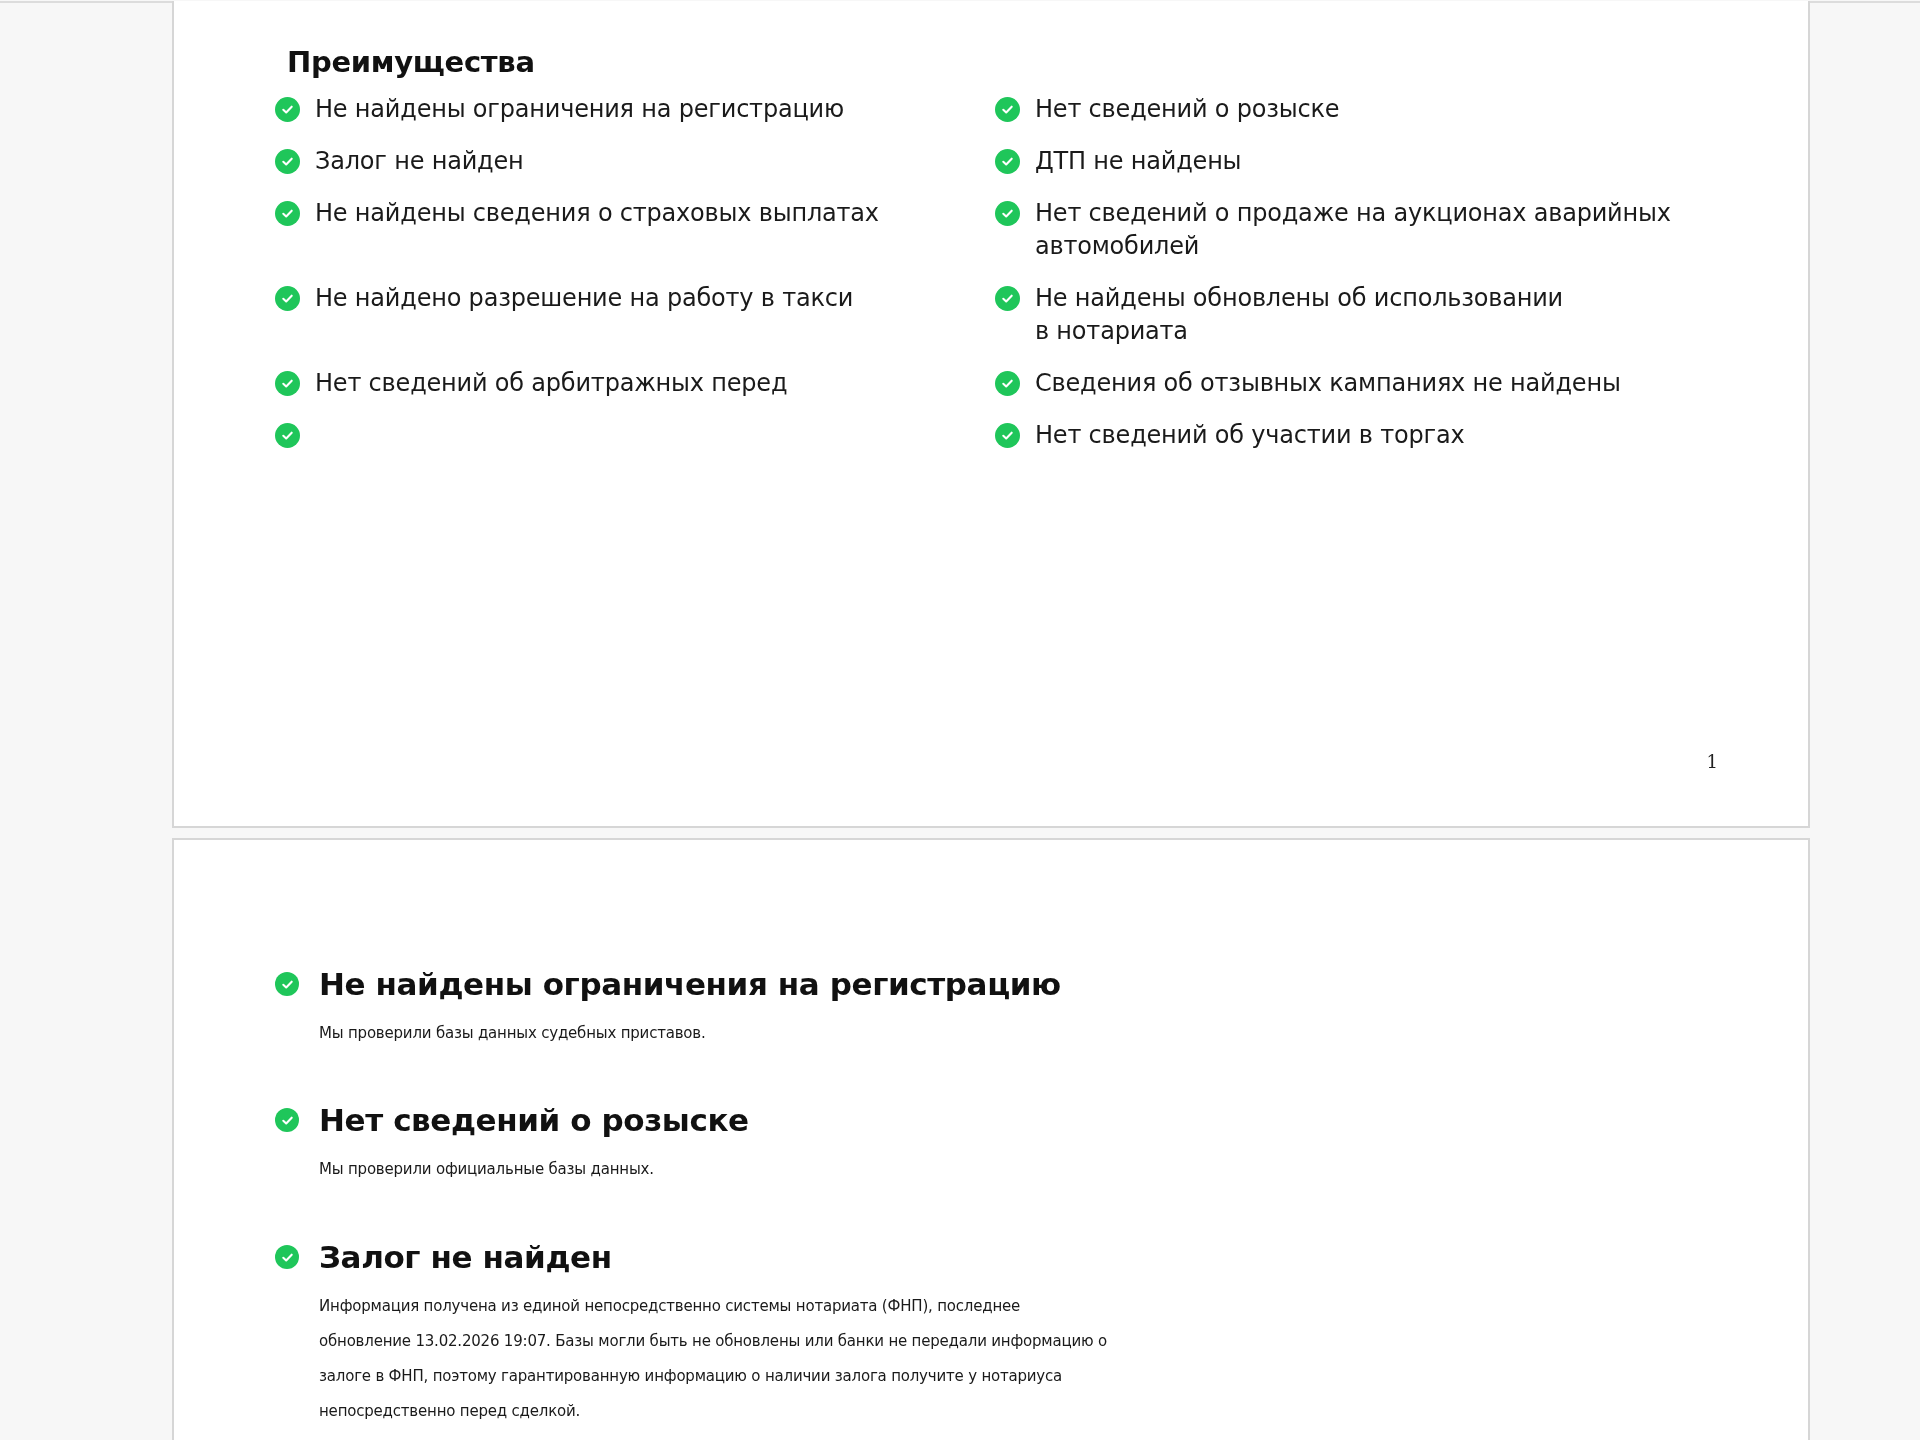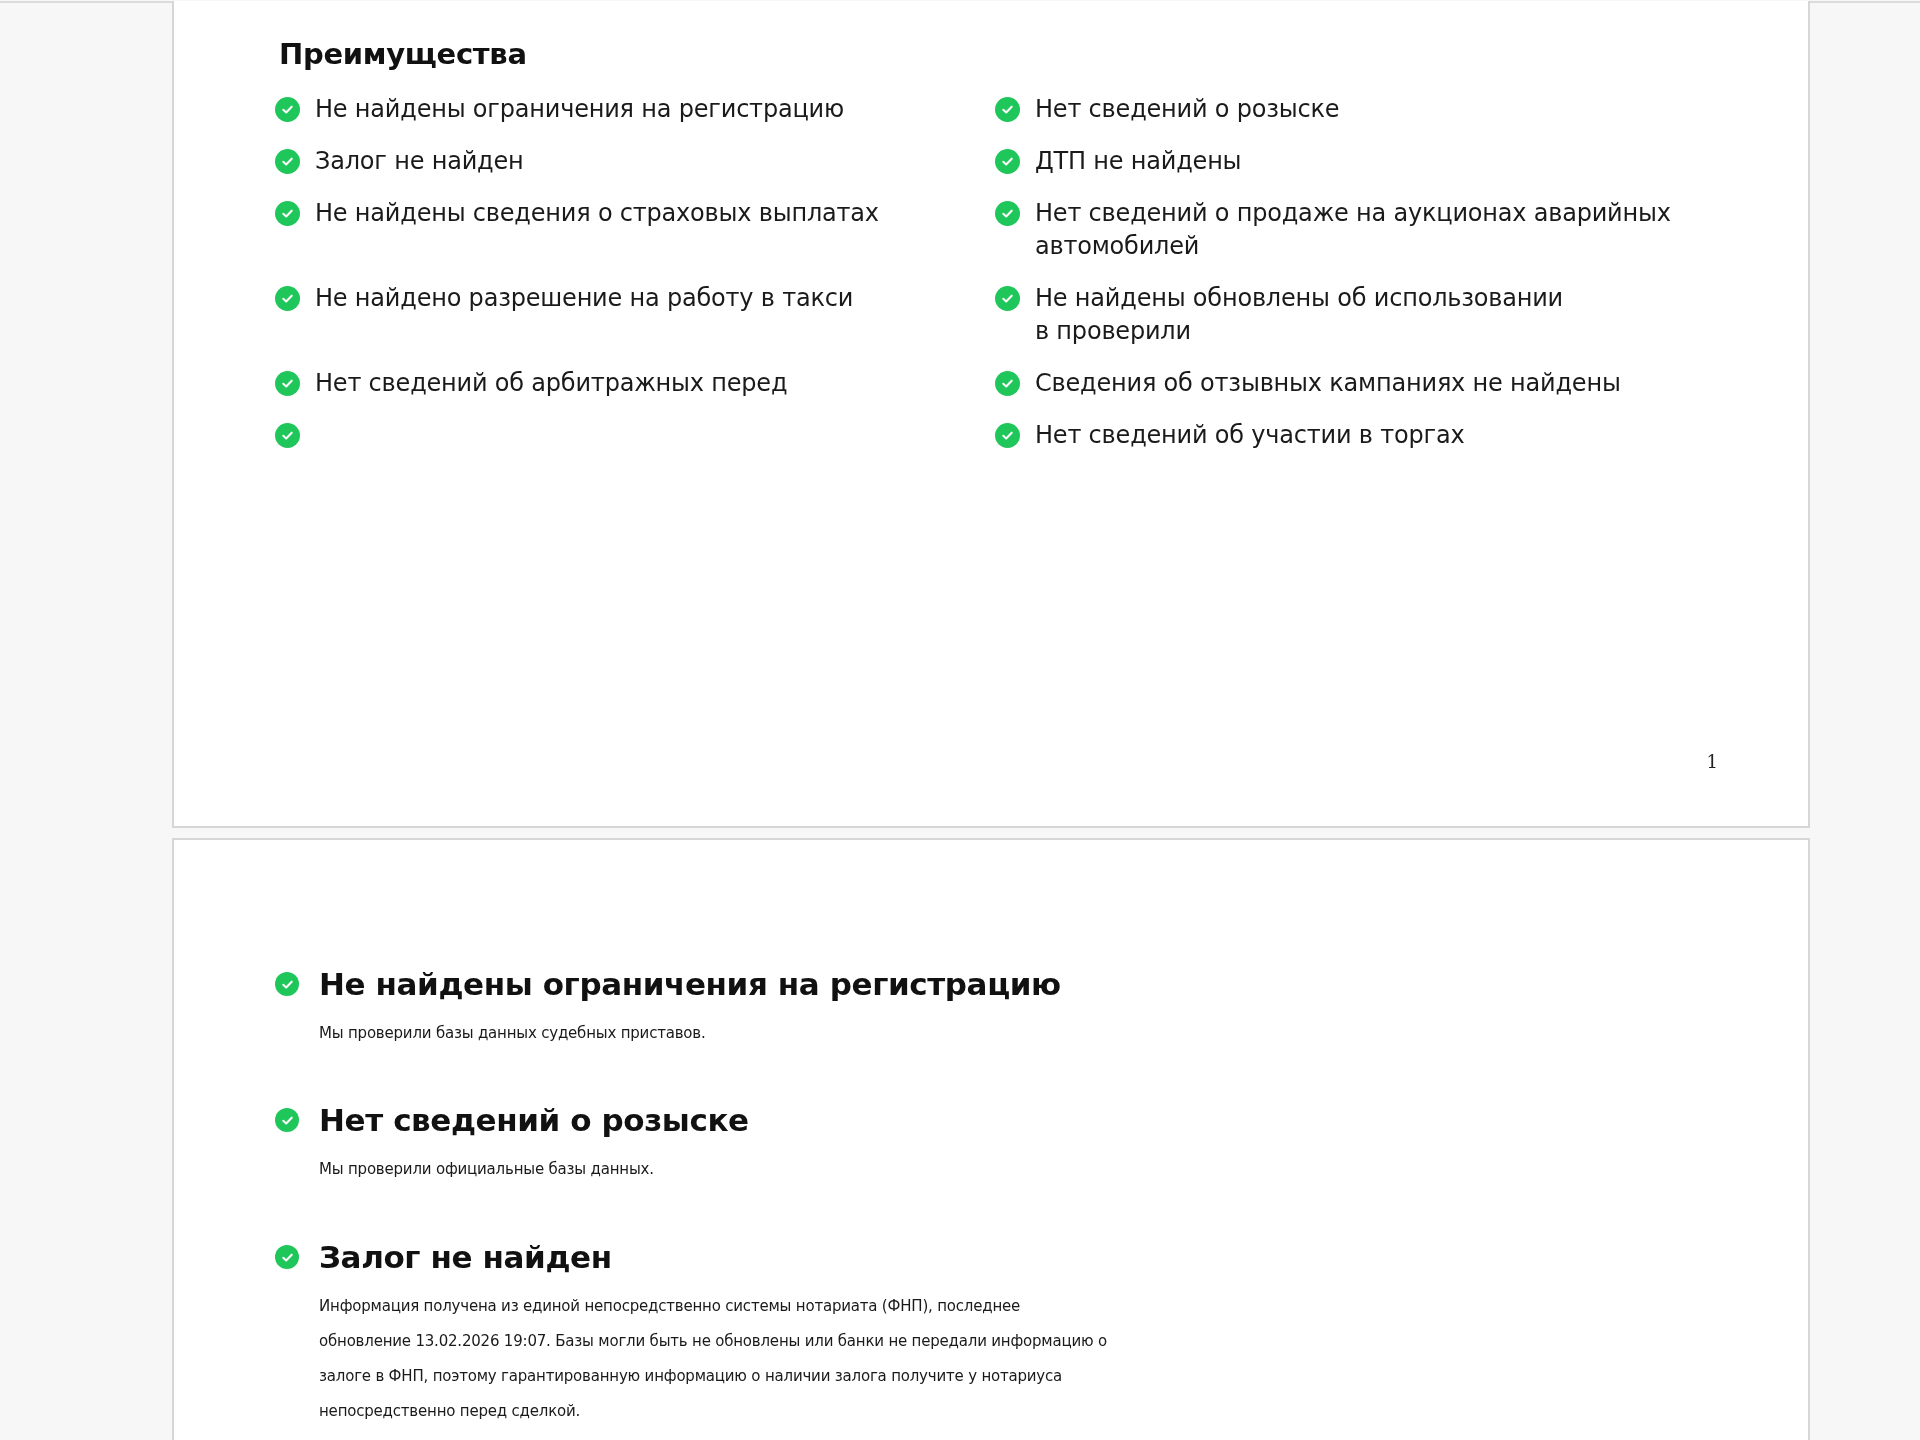--- a/index.html
+++ b/index.html
@@ -18,21 +18,21 @@
     position: absolute; left: 172px; width: 1638px;
     background: #ffffff;
     border: 2px solid #d6d6d6;
     box-sizing: border-box;
   }
   #page1 { top: 1px; height: 827px; border-top: none; }
   #page2 { top: 838px; height: 620px; border-bottom: none; }
 
   .section-title {
     position: absolute; left: 101px; top: 32px;
-    margin: 4px;
+    margin: 12px;
     font-family: "DejaVu Sans", sans-serif;
     font-weight: bold; font-size: 29px; letter-spacing: -0.3px;
     color: #111;
   }
 
   .adv-col { position: absolute; top: 92px; width: 720px; }
   .adv-col.left { left: 101px; }
   .adv-col.right { left: 821px; }
   .adv-item {
     position: relative; padding-left: 40px;
@@ -152,21 +152,21 @@
       <span class="txt">Нет сведений о продаже на аукционах аварийных</span>
       <span class="txt">автомобилей</span>
     </div>
     <div class="adv-item two-line" style="height:85px">
       <span class="check" style="background: rgb(31, 198, 90);">
           <svg viewBox="0 0 16 16">
             <path d="M3.5 8.3 L6.6 11.2 L12.5 5" fill="none" stroke="#fff" stroke-width="2.2" stroke-linecap="round" stroke-linejoin="round"></path>
           </svg>
         </span>
       <span class="txt">Не найдены обновлены об использовании</span>
-      <span class="txt">в проверили</span>
+      <span class="txt">в нотариата</span>
     </div>
     <div class="adv-item" style="height:52px">
       <span class="check" style="background: rgb(31, 198, 90);">
           <svg viewBox="0 0 16 16">
             <path d="M3.5 8.3 L6.6 11.2 L12.5 5" fill="none" stroke="#fff" stroke-width="2.2" stroke-linecap="round" stroke-linejoin="round"></path>
           </svg>
         </span>
       <span class="txt">Сведения об отзывных кампаниях не найдены</span>
     </div>
     <div class="adv-item" style="height:52px">

